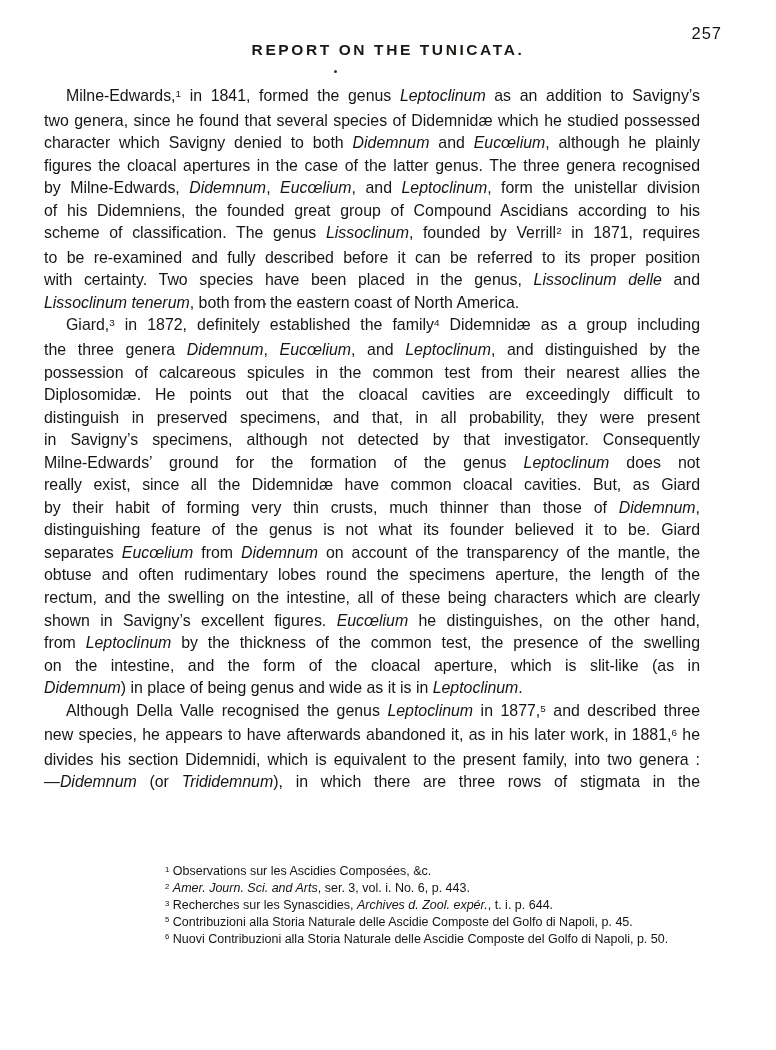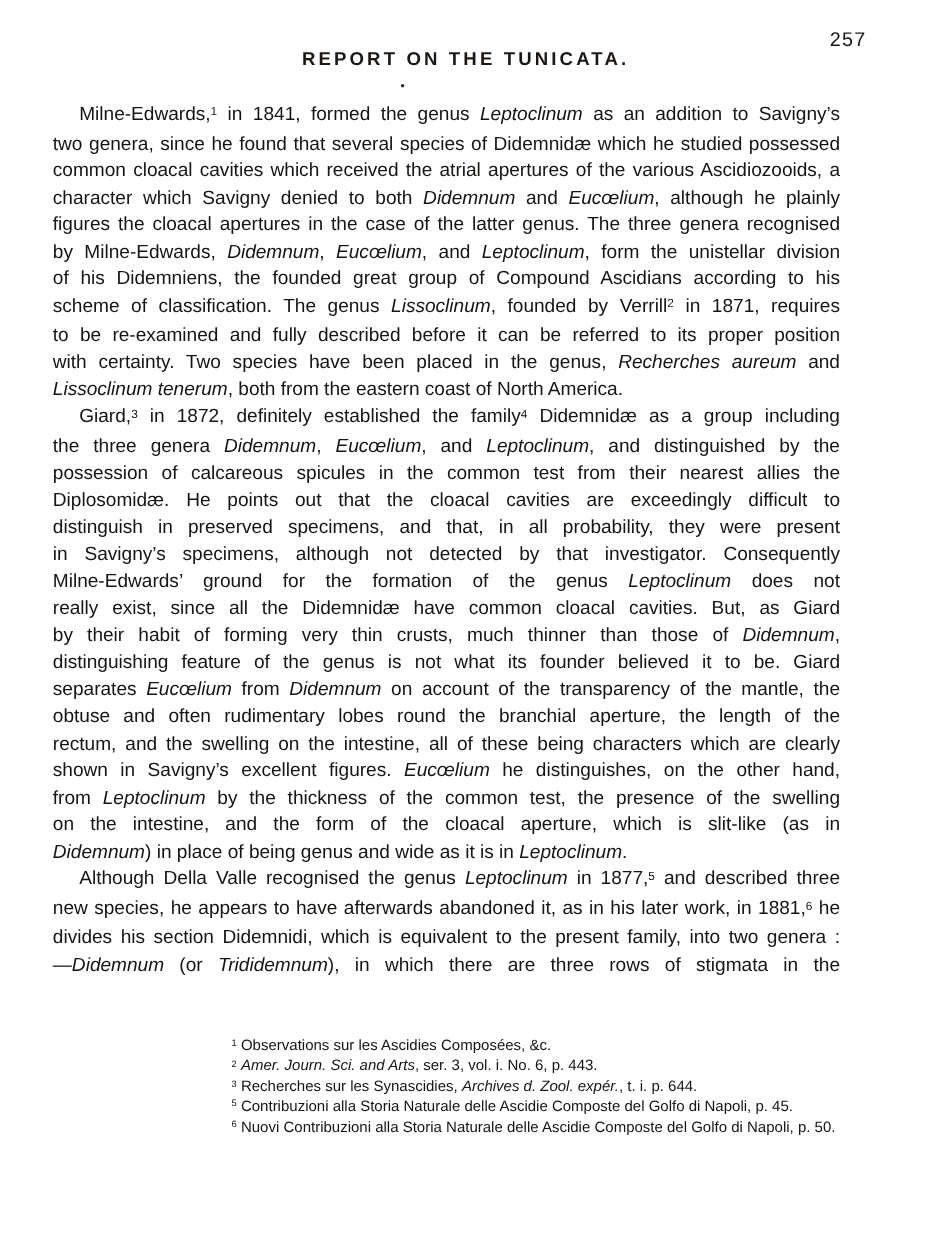--- a/index.html
+++ b/index.html
@@ -67,59 +67,57 @@
     top: -0.42em;
     letter-spacing: 0;
   }
   .footnotes {
     position: absolute;
     left: 165px;
     top: 864px;
     width: 570px;
     font-size: 12.5px;
     line-height: 14.9px;
-    margin-left: 28px;
   }
   .footnote-line { text-align: left; }
 </style>
 </head>
 <body>
 
 <div class="page">
   <div class="running-title">REPORT ON THE TUNICATA.</div>
   <div class="page-number">257</div>
   <div class="ink-dot dot-a"></div>
   <div class="ink-dot dot-b"></div>
   <div class="body-text" id="body-text">
       <div class="para">
         <div class="line first"><span>Milne-Edwards,</span><span class="sup">1</span><span> in 1841, formed the genus </span><span class="it">Leptoclinum</span><span> as an addition to Savigny’s</span></div>
         <div class="line"><span>two genera, since he found that several species of Didemnidæ which he studied possessed</span></div>
-        <div class="line"><span>common cloacal cavities which received the atrial apertures of the various Ascidiozooids, a</span></div>
         <div class="line"><span>character which Savigny denied to both </span><span class="it">Didemnum</span><span> and </span><span class="it">Eucœlium</span><span>, although he plainly</span></div>
         <div class="line"><span>figures the cloacal apertures in the case of the latter genus.  The three genera recognised</span></div>
         <div class="line"><span>by Milne-Edwards, </span><span class="it">Didemnum</span><span>, </span><span class="it">Eucœlium</span><span>, and </span><span class="it">Leptoclinum</span><span>, form the unistellar division</span></div>
         <div class="line"><span>of his Didemniens, the founded great group of Compound Ascidians according to his</span></div>
         <div class="line"><span>scheme of classification.  The genus </span><span class="it">Lissoclinum</span><span>, founded by Verrill</span><span class="sup">2</span><span> in 1871, requires</span></div>
         <div class="line"><span>to be re-examined and fully described before it can be referred to its proper position</span></div>
-        <div class="line"><span>with certainty.  Two species have been placed in the genus, </span><span class="it">Recherches aureum</span><span> and</span></div>
+        <div class="line"><span>with certainty.  Two species have been placed in the genus, </span><span class="it">Lissoclinum delle</span><span> and</span></div>
         <div class="line flush"><span class="it">Lissoclinum tenerum</span><span>, both from the eastern coast of North America.</span></div>
       </div>
       <div class="para">
         <div class="line first"><span>Giard,</span><span class="sup">3</span><span> in 1872, definitely established the family</span><span class="sup">4</span><span> Didemnidæ as a group including</span></div>
         <div class="line"><span>the three genera </span><span class="it">Didemnum</span><span>, </span><span class="it">Eucœlium</span><span>, and </span><span class="it">Leptoclinum</span><span>, and distinguished by the</span></div>
         <div class="line"><span>possession of calcareous spicules in the common test from their nearest allies the</span></div>
         <div class="line"><span>Diplosomidæ.  He points out that the cloacal cavities are exceedingly difficult to</span></div>
         <div class="line"><span>distinguish in preserved specimens, and that, in all probability, they were present</span></div>
         <div class="line"><span>in Savigny’s specimens, although not detected by that investigator.  Consequently</span></div>
         <div class="line"><span>Milne-Edwards’ ground for the formation of the genus </span><span class="it">Leptoclinum</span><span> does not</span></div>
         <div class="line"><span>really exist, since all the Didemnidæ have common cloacal cavities.  But, as Giard</span></div>
         <div class="line"><span>by their habit of forming very thin crusts, much thinner than those of </span><span class="it">Didemnum</span><span>,</span></div>
         <div class="line"><span>distinguishing feature of the genus is not what its founder believed it to be.  Giard</span></div>
         <div class="line"><span>separates </span><span class="it">Eucœlium</span><span> from </span><span class="it">Didemnum</span><span> on account of the transparency of the mantle, the</span></div>
-        <div class="line"><span>obtuse and often rudimentary lobes round the branchial aperture, the length of the</span></div>
+        <div class="line"><span>obtuse and often rudimentary lobes round the specimens aperture, the length of the</span></div>
         <div class="line"><span>rectum, and the swelling on the intestine, all of these being characters which are clearly</span></div>
         <div class="line"><span>shown in Savigny’s excellent figures.  </span><span class="it">Eucœlium</span><span> he distinguishes, on the other hand,</span></div>
         <div class="line"><span>from </span><span class="it">Leptoclinum</span><span> by the thickness of the common test, the presence of the swelling</span></div>
         <div class="line"><span>on the intestine, and the form of the cloacal aperture, which is slit-like (as in</span></div>
         <div class="line flush"><span class="it">Didemnum</span><span>) in place of being genus and wide as it is in </span><span class="it">Leptoclinum</span><span>.</span></div>
       </div>
       <div class="para">
         <div class="line first"><span>Although Della Valle recognised the genus </span><span class="it">Leptoclinum</span><span> in 1877,</span><span class="sup">5</span><span> and described three</span></div>
         <div class="line"><span>new species, he appears to have afterwards abandoned it, as in his later work, in 1881,</span><span class="sup">6</span><span> he</span></div>
         <div class="line"><span>divides his section Didemnidi, which is equivalent to the present family, into two genera :</span></div>

